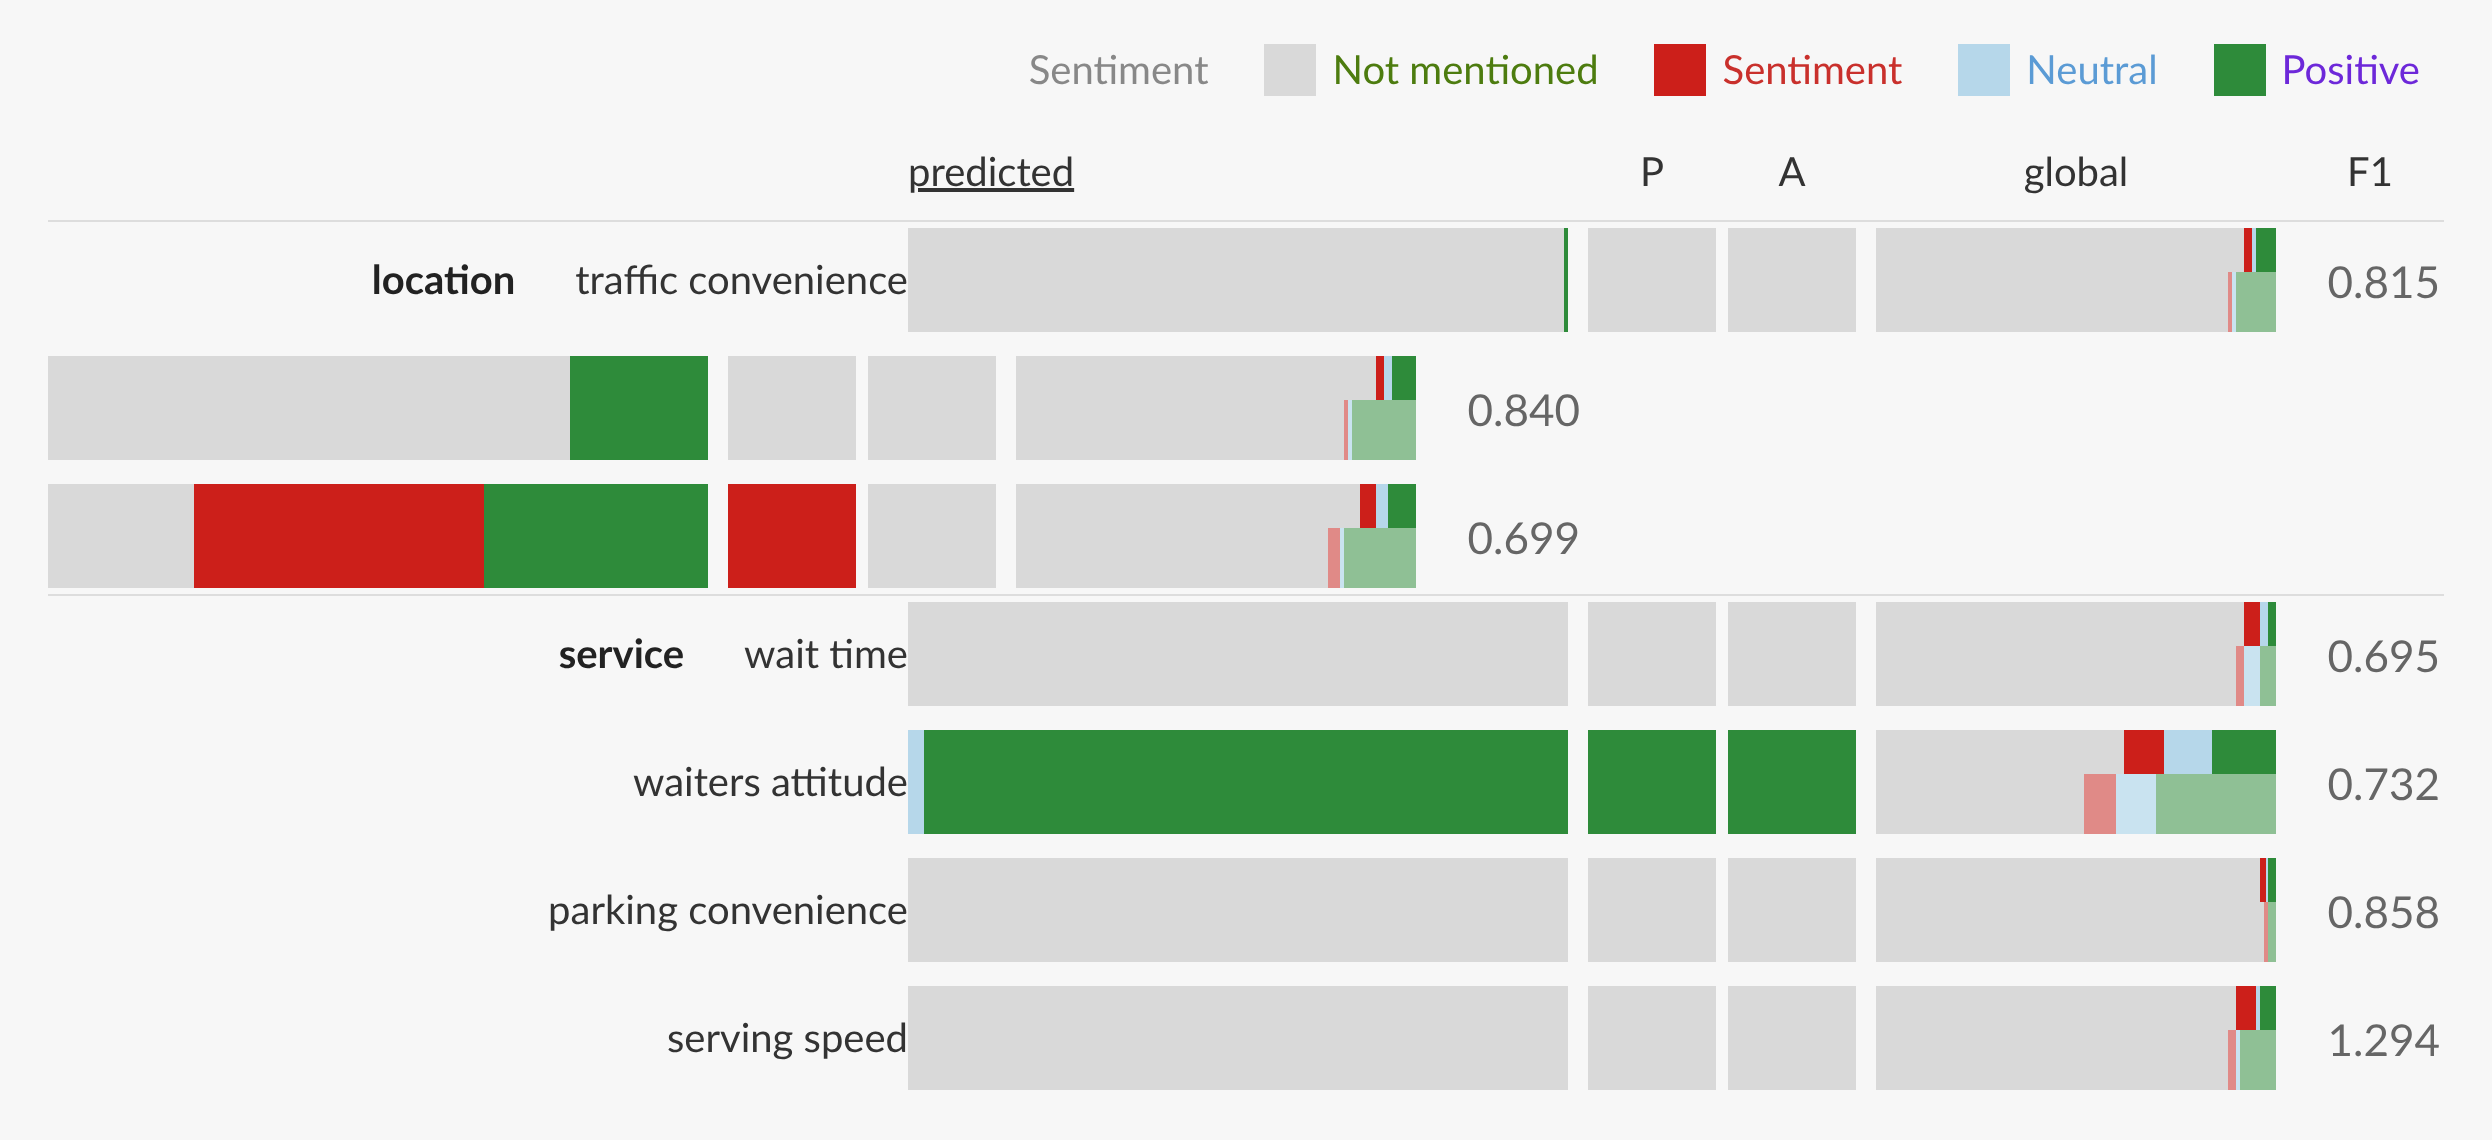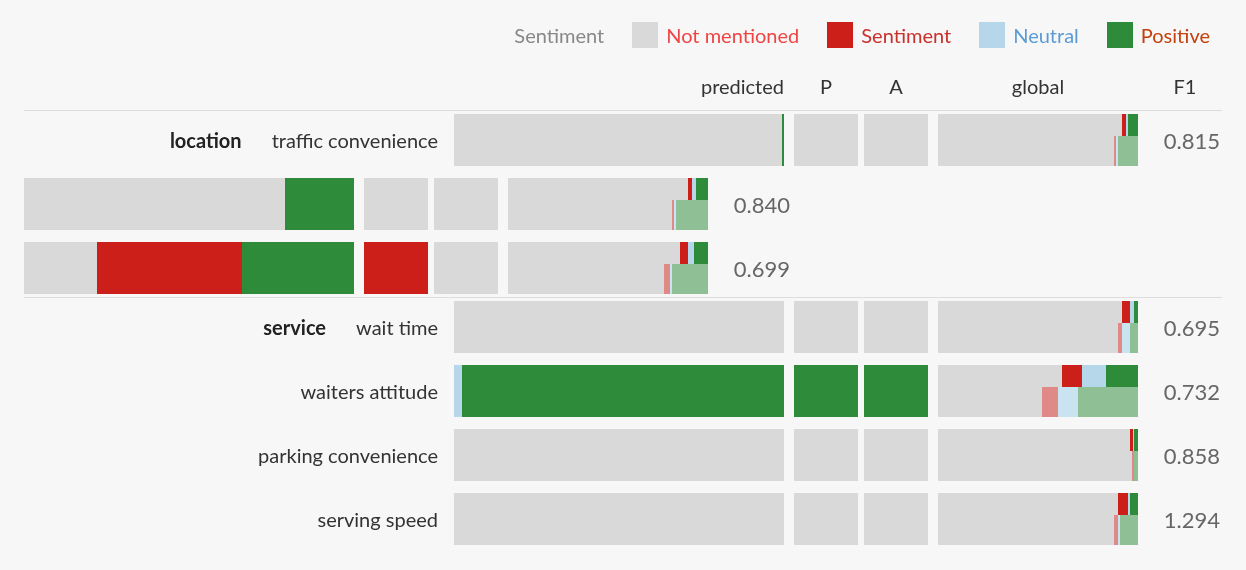--- a/index.html
+++ b/index.html
@@ -40,21 +40,22 @@
     display: flex;
     align-items: flex-end;
     padding-bottom: 12px;
     color: #333;
   }
   .hdr-left {
     flex: 0 0 430px;
   }
   .hdr-pred {
     flex: 0 0 330px;
-    text-align: right;
+    text-align: left;
+    text-decoration: underline;
   }
   .hdr-p {
     flex: 0 0 64px;
     text-align: center;
     margin-left: 10px;
   }
   .hdr-a {
     flex: 0 0 64px;
     text-align: center;
     margin-left: 6px;
@@ -81,21 +82,21 @@
   }
   .group-break {
     border-top: 1px solid #ddd;
     margin: 0;
   }
   .labelcol {
     flex: 0 0 430px;
     display: flex;
     align-items: center;
     justify-content: flex-end;
-    padding-right: 16px;
+    padding-right: 0;
     box-sizing: border-box;
   }
   .groupname {
     font-weight: 700;
     flex: 0 0 150px;
     text-align: right;
     padding-right: 30px;
     box-sizing: border-box;
     color: #222;
   }
@@ -160,33 +161,33 @@
 </style>
 </head>
 <body>
 
 <div class="chart">
 
   <div class="legend">
     <span class="legend-title">Sentiment</span>
     <span class="legend-item">
       <span class="legend-swatch" style="background:#d9d9d9"></span>
-      <span style="color:#ef4444">Not mentioned</span>
+      <span style="color:#4d7c0f">Not mentioned</span>
     </span>
     <span class="legend-item">
       <span class="legend-swatch" style="background:#cc1f1a"></span>
       <span style="color:#c9302c">Sentiment</span>
     </span>
     <span class="legend-item">
       <span class="legend-swatch" style="background:#b6d7ea"></span>
       <span style="color:#5b9bd5">Neutral</span>
     </span>
     <span class="legend-item">
       <span class="legend-swatch" style="background:#2e8b3a"></span>
-      <span style="color:#c2410c">Positive</span>
+      <span style="color:#6d28d9">Positive</span>
     </span>
   </div>
 
   <div class="col-headers">
     <span class="hdr-left"></span>
     <span class="hdr-pred">predicted</span>
     <span class="hdr-p">P</span>
     <span class="hdr-a">A</span>
     <span class="hdr-global">global</span>
     <span class="hdr-f1">F1</span>

